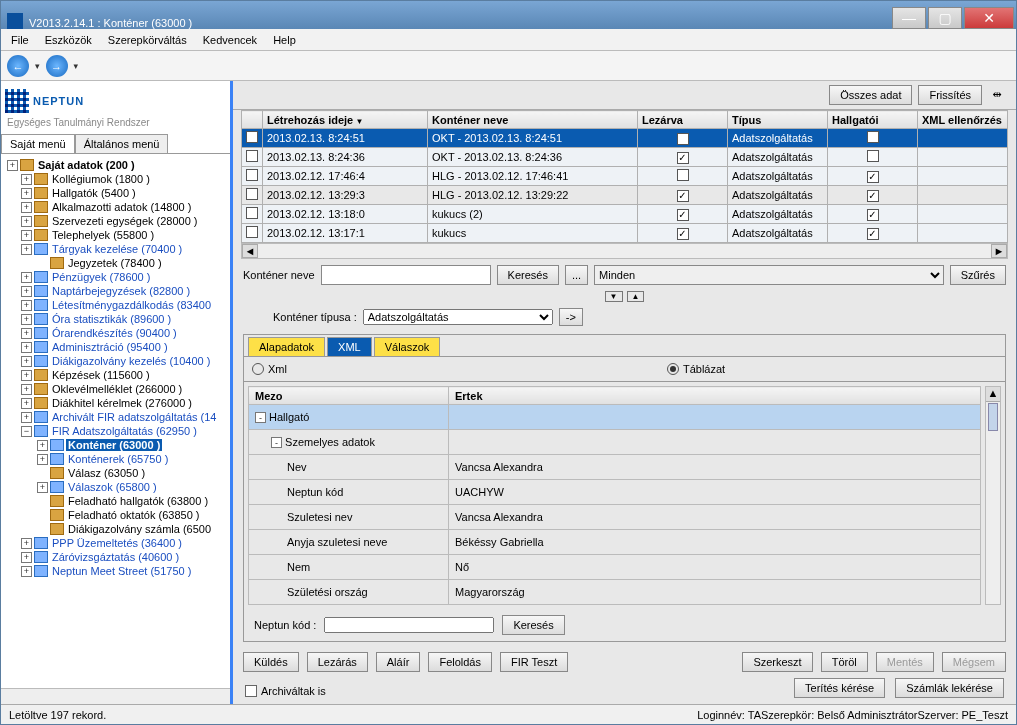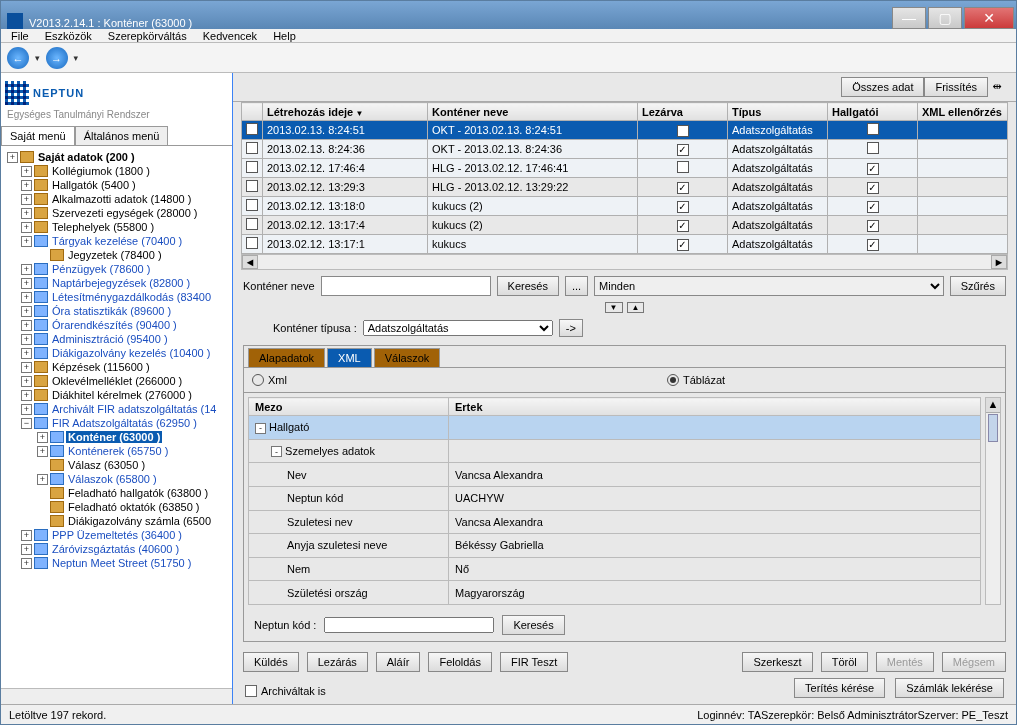--- a/index.html
+++ b/index.html
@@ -3,68 +3,68 @@
 <meta charset="utf-8">
 <style>
   * { box-sizing: border-box; margin: 0; padding: 0; font-family: Arial, sans-serif; font-size: 11px; }
   body { background: #e8e8e8; width: 1017px; height: 725px; overflow: hidden; }
   .window { border: 1px solid #5a7da0; width: 1017px; height: 725px; display: flex; flex-direction: column; }
   .titlebar { background: linear-gradient(#7aa6d4,#5a87b5); height: 28px; display: flex; align-items: flex-end; color: #fff; padding-left: 6px; }
   .titlebar .icon { width: 16px; height: 16px; background: #0a4f9c; display: inline-block; margin-right: 6px; }
   .winbtns { margin-left: auto; display: flex; }
   .winbtn { width: 34px; height: 22px; background: linear-gradient(#e5e5e5,#c9c9c9); border: 1px solid #888; display: flex; align-items: center; justify-content: center; font-size: 14px; margin-right: 2px; }
   .winbtn.close { background: linear-gradient(#e27474,#cc3b3b); color:#fff; width: 50px; }
-  .menubar { height: 14px; background: #f2f2f2; border-bottom: 1px solid #bbb; display:flex; align-items:center; padding-left:4px; gap:4px;}
+  .menubar { height: 22px; background: #f2f2f2; border-bottom: 1px solid #bbb; display:flex; align-items:center; padding-left:4px; gap:4px;}
   .menubar span { padding: 2px 6px; cursor: default; }
   .toolbar { height: 30px; background: #f4f4f4; border-bottom: 1px solid #bbb; display:flex; align-items:center; padding-left:6px; gap:4px;}
   .navcircle { width: 22px; height:22px; border-radius:50%; background: radial-gradient(#6cb7ff,#1668c0); display:flex; align-items:center; justify-content:center; color:#fff; font-weight:bold;}
   .chevdown { font-size:9px; color:#333; padding:0 2px;}
   .body { flex: 1; display: flex; min-height: 0; }
-  .left { width: 232px; display:flex; flex-direction:column; border-right:1px solid #3b82f6; background:#fff;}
+  .left { width: 232px; display:flex; flex-direction:column; border-right:3px solid #3b82f6; background:#fff;}
   .logo { padding: 8px 4px 4px 4px; }
   .logo-big { color:#0a5bb0; font-weight:bold; font-size:26px; letter-spacing:1px; display:flex; align-items:center; gap:4px;}
   .logo-box { width: 24px; height:24px; background: repeating-linear-gradient(90deg,#0a5bb0 0 3px,#fff 3px 6px),repeating-linear-gradient(0deg,#0a5bb0 0 3px,#fff 3px 6px); background-blend-mode: multiply; }
   .slogan { color:#888; font-size:10px; padding: 0 6px 6px 6px;}
   .tabrow-left { border-bottom:1px solid #999; display:flex; }
   .tabrow-left .tab { padding:3px 8px; border:1px solid #999; border-bottom:none; background:#eee; }
   .tabrow-left .tab.active { background:#fff; }
   .tree { flex:1; overflow:auto; padding:4px 0; position:relative;}
   .tree-item { white-space: nowrap; padding:1px 0 1px 6px; display:flex; align-items:center; gap:2px; cursor:default;}
   .tree-item.link { color:#1a4ec0; }
   .plus { width:11px; height:11px; border:1px solid #777; display:inline-flex; align-items:center; justify-content:center; font-size:9px; color:#333; background:#fff; flex-shrink:0;}
   .node-ico { width:14px; height:12px; flex-shrink:0; background:#d9a441; border:1px solid #a06a10;}
   .node-ico.blue { background:#7fb3ff; border-color:#2a6dc0;}
   .tree-item .lbl { padding:0 2px;}
   .tree-item.sel .lbl { background:#0a5bb0; color:#fff; font-weight:bold;}
   .indent1 { padding-left: 20px;}
   .indent2 { padding-left: 36px;}
   .left-scrollbar { height: 16px; background:#eee; border-top:1px solid #bbb;}
   .right { flex:1; display:flex; flex-direction:column; min-width:0;}
-  .right-top { padding:4px 10px; display:flex; justify-content:flex-end; border-bottom:1px solid #aaa;}
+  .right-top { padding:4px 10px; display:flex; justify-content:flex-end; gap:6px; border-bottom:1px solid #aaa;}
   .btn { border:1px solid #888; background:linear-gradient(#f7f7f7,#dcdcdc); padding:3px 10px; cursor:default;}
   .pin-ico { width:18px; height:18px; display:inline-flex; align-items:center; justify-content:center;}
   .grid-wrap { padding:0 8px 0 8px;}
   .grid { border:1px solid #8a8a8a; width:100%; border-collapse:collapse;}
   .grid th, .grid td { border:1px solid #b0b0b0; padding:2px 4px; text-align:left; height:18px;}
   .grid th { background:linear-gradient(#f5f5f5,#e0e0e0);}
   .grid thead th.sort::after { content:" ▼"; font-size:8px;}
   .grid tr.sel td { background:#0a5bb0; color:#fff;}
   .grid tr.alt td { background:#eef2f6;}
   .chk { display:inline-block; width:12px; height:12px; border:1px solid #555; background:#fff; text-align:center; font-size:10px; line-height:10px;}
   .hscroll { height:16px; background:#eee; border:1px solid #bbb; display:flex; justify-content:space-between; align-items:center; margin:0 8px;}
   .hscroll .arr { width:16px; text-align:center; background:#ddd; border:1px solid #aaa;}
   .search-row { display:flex; align-items:center; gap:6px; padding:6px 10px;}
   .search-row input[type=text] { border:1px solid #888; height:20px; padding:0 4px;}
   .search-row select { border:1px solid #888; height:20px;}
   .updown { display:flex; justify-content:center; gap:4px;}
   .updown span { font-size:8px; border:1px solid #777; padding:0 4px;}
   .typ-row { display:flex; align-items:center; gap:6px; padding: 6px 10px 8px 40px;}
   .inner-box { border:1px solid #999; margin:0 10px 4px 10px; display:flex; flex-direction:column; flex:1; min-height:0;}
   .intabs { display:flex; padding:2px 4px 0 4px;}
-  .intabs .tab { padding:3px 10px; border:1px solid #999; border-bottom:none; background:#a16207; margin-right:2px;}
+  .intabs .tab { padding:3px 10px; border:1px solid #999; border-bottom:none; background:#fde047; margin-right:2px;}
   .intabs .tab.active { background:#0a5bb0; color:#fff;}
   .radio-row { display:flex; gap:60px; padding:6px 8px; border-top:1px solid #999; border-bottom:1px solid #999; align-items:center;}
   .radio-row label { display:flex; gap:4px; align-items:center;}
   .radio { width:12px; height:12px; border:1px solid #555; border-radius:50%; display:inline-flex; align-items:center; justify-content:center;}
   .radio.on::after { content:""; width:6px; height:6px; background:#333; border-radius:50%;}
   .datagrid-wrap { display:flex; flex:1; min-height:0;}
   .datagrid { flex:1; border:1px solid #999; margin:4px; border-collapse:collapse; }
   .datagrid th, .datagrid td { border:1px solid #bbb; padding:2px 6px; text-align:left; height:18px;}
   .datagrid th { background:linear-gradient(#f5f5f5,#e0e0e0);}
   .datagrid tr.hi td { background:#b9d4f0;}
@@ -337,29 +337,20 @@
               </tr>
               <tr class="alt">
                 <td><span class="chk"></span></td>
                 <td>2013.02.12. 13:18:0</td>
                 <td>kukucs (2)</td>
                 <td style="text-align:center"><span class="chk">✓</span></td>
                 <td>Adatszolgáltatás</td>
                 <td style="text-align:center"><span class="chk">✓</span></td>
                 <td></td>
               </tr>
-              <tr>
-                <td><span class="chk"></span></td>
-                <td>2013.02.12. 13:17:4</td>
-                <td>kukucs (2)</td>
-                <td style="text-align:center"><span class="chk">✓</span></td>
-                <td>Adatszolgáltatás</td>
-                <td style="text-align:center"><span class="chk">✓</span></td>
-                <td></td>
-              </tr>
               <tr class="alt">
                 <td><span class="chk"></span></td>
                 <td>2013.02.12. 13:17:1</td>
                 <td>kukucs</td>
                 <td style="text-align:center"><span class="chk">✓</span></td>
                 <td>Adatszolgáltatás</td>
                 <td style="text-align:center"><span class="chk">✓</span></td>
                 <td></td>
               </tr>
             </tbody>

